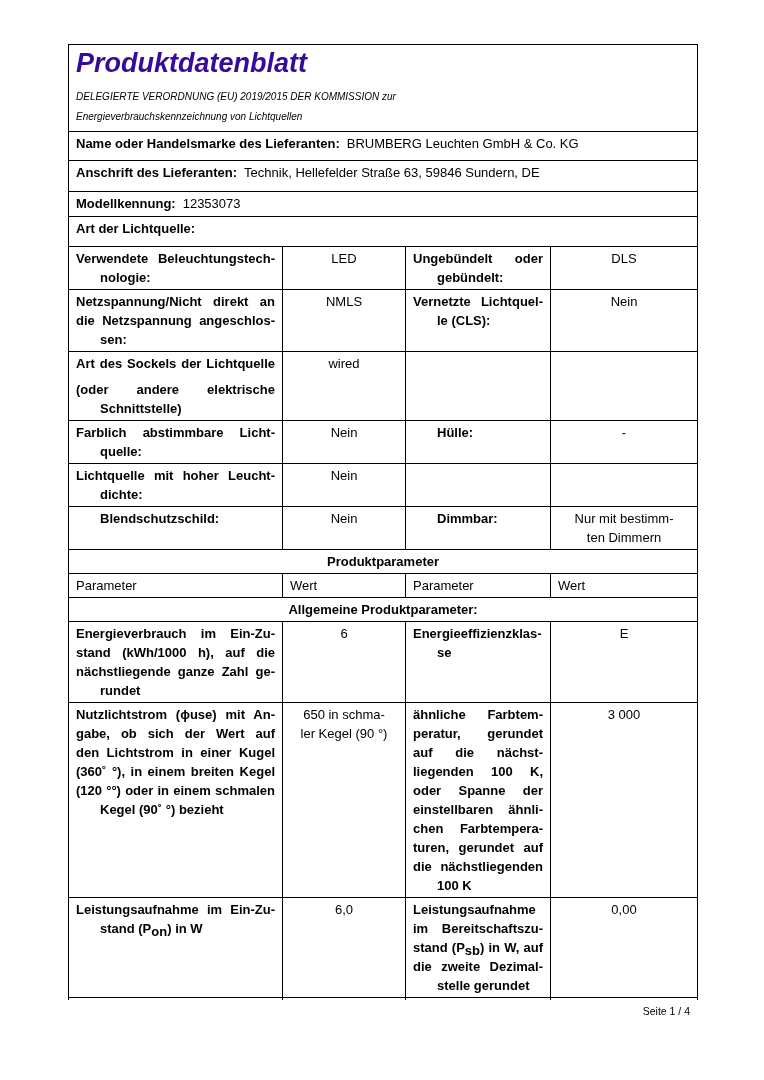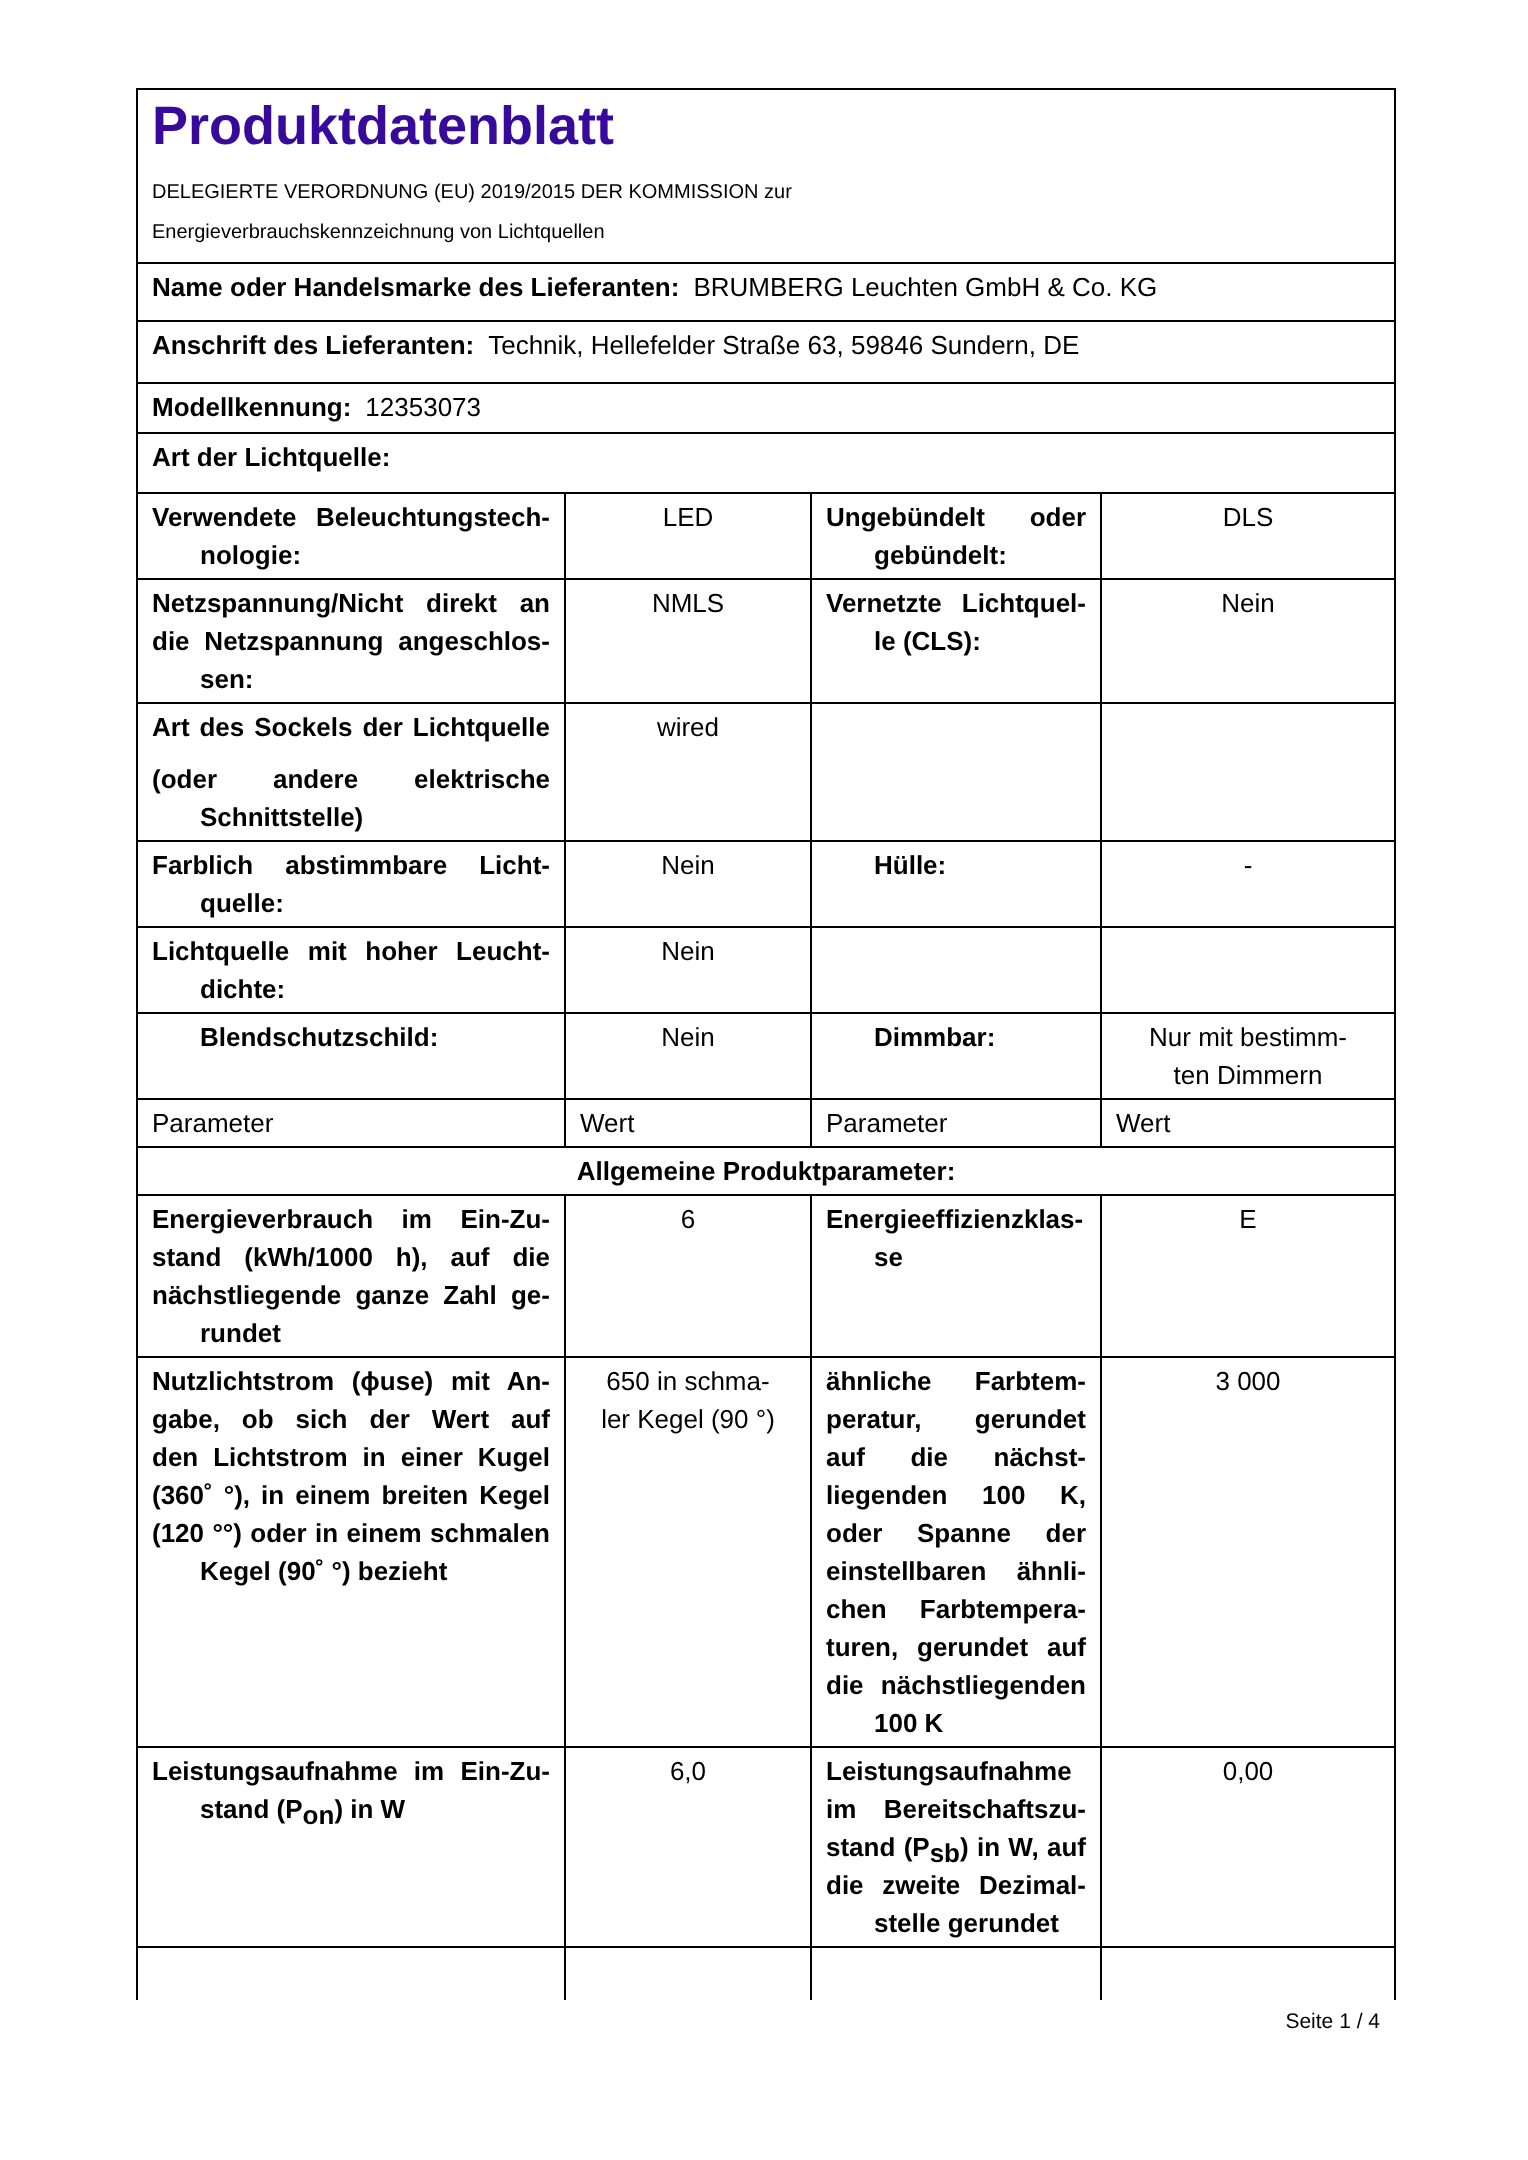--- a/index.html
+++ b/index.html
@@ -7,21 +7,21 @@
     width:764px;height:1080px;background:#ffffff;color:#000;
     font-family:"Liberation Sans", sans-serif;
     position:relative;overflow:hidden;
   }
   .sheet-clip{position:absolute;left:68px;top:44px;width:632px;height:956px;overflow:hidden;}
   table.doc{border-collapse:collapse;table-layout:fixed;width:629px;}
   table.doc td{
     border:1.6px solid #000;vertical-align:top;
     padding:2px 7px;font-size:13px;line-height:19px;
   }
-  td.titlecell{padding:9px 11px 6px;}
+  td.titlecell{padding:9px 11px 6px;font-style:italic;}
   .doc-title{color:#380a9b;font-weight:bold;font-size:27px;line-height:33px;margin-bottom:7px;}
   .reg{font-size:10px;line-height:20px;}
   td.info{font-size:13.5px;vertical-align:middle;padding:4px 8px;}
   .b{font-weight:bold;}
   .fv{margin-left:7px;}
   td.sec{font-weight:bold;text-align:center;font-size:13.5px;padding:1px 4px;vertical-align:middle;}
   td.colhead{vertical-align:middle;}
   .jline{min-height:19px;}
   .jline.gap{min-height:7px;height:7px;}
   td.lbl .jline{text-align:justify;text-align-last:justify;font-weight:bold;}
@@ -168,20 +168,23 @@
           </td>
       <td class="lbl">
             <div class="jline">Dimmbar:</div>
           </td>
       <td class="val">
             <div class="jline">Nur mit bestimm-</div>
             <div class="jline">ten Dimmern</div>
           </td>
     </tr>
 
+    <tr style="height:21px">
+      <td class="sec" colspan="4">Produktparameter</td>
+    </tr>
 
     <tr style="height:23px">
       <td class="colhead">Parameter</td>
       <td class="colhead">Wert</td>
       <td class="colhead">Parameter</td>
       <td class="colhead">Wert</td>
     </tr>
 
     <tr style="height:21px">
       <td class="sec" colspan="4">Allgemeine Produktparameter:</td>

